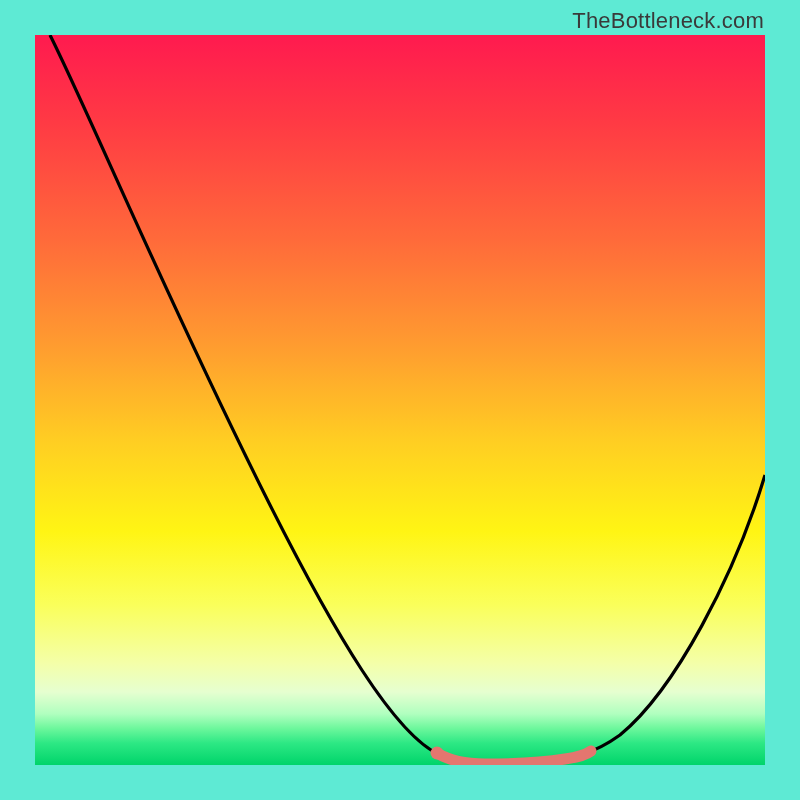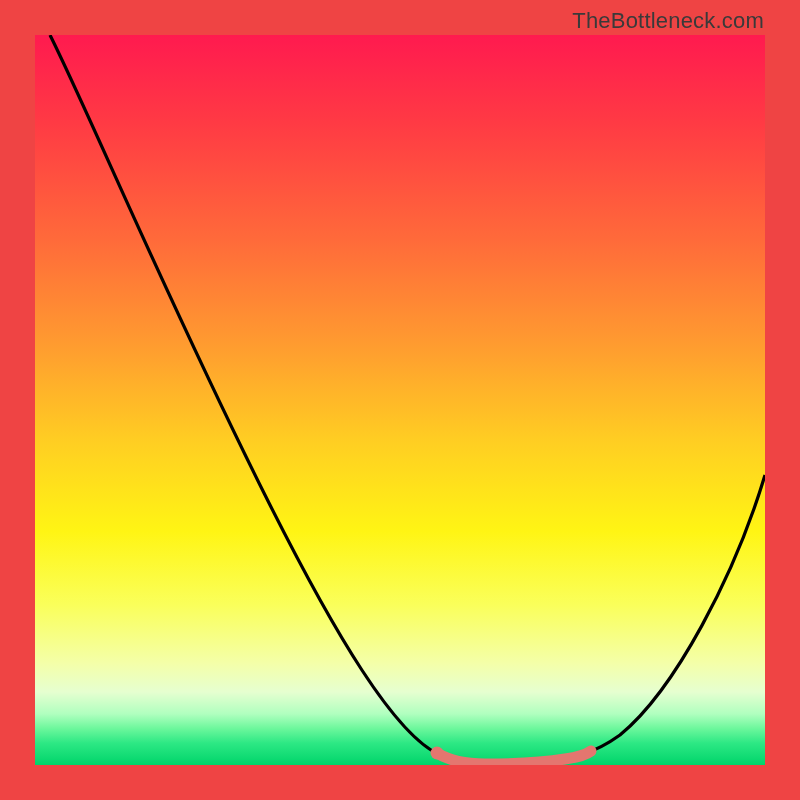--- a/index.html
+++ b/index.html
@@ -10,21 +10,21 @@
     background: #000;
     overflow: hidden;
     font-family: Arial, Helvetica, sans-serif;
   }
   .frame {
     position: absolute;
     top: 0;
     left: 0;
     width: 800px;
     height: 800px;
-    background: #ef4444;
+    background: #5eead4;
   }
   .plot-area {
     position: absolute;
     top: 35px;
     left: 35px;
     width: 730px;
     height: 730px;
     
     background: linear-gradient(
       to bottom,

